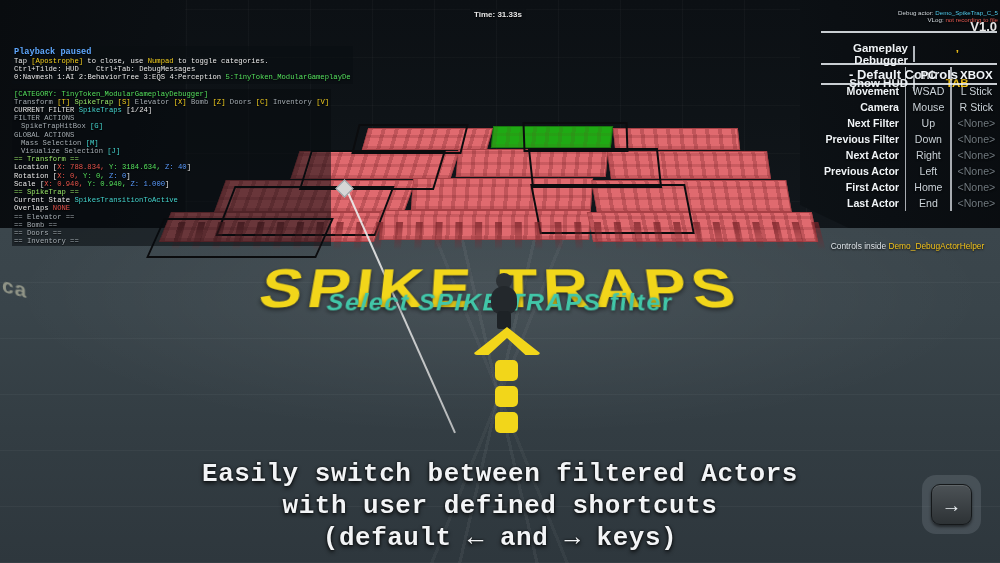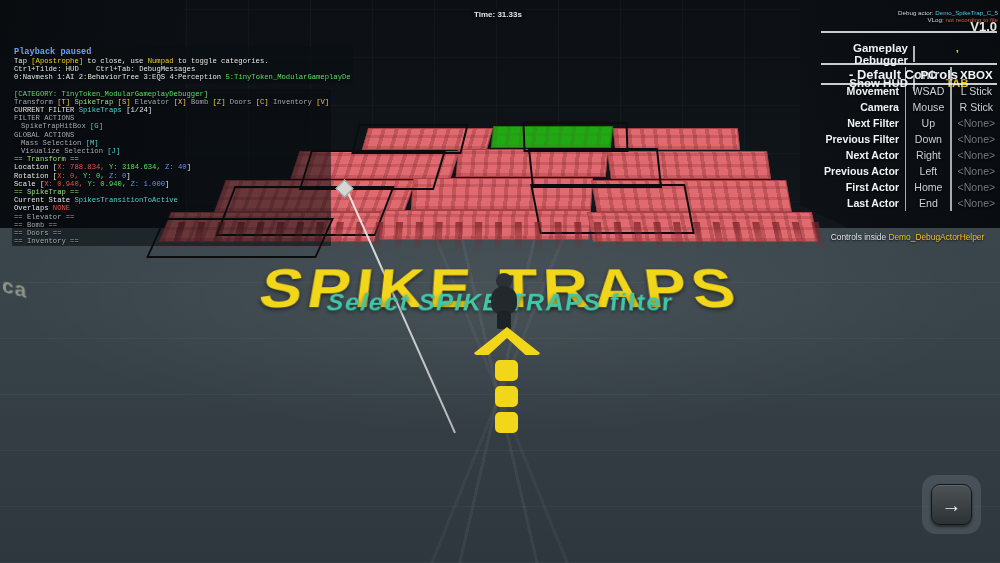--- a/index.html
+++ b/index.html
@@ -247,21 +247,21 @@
   }
   .ctrl-row { display:flex; align-items:center; height:16px; font-size:10.6px; }
   .ctrl-name { flex:0 0 89px; text-align:right; padding-right:5px; color:#f0f4f7; font-weight:bold; }
   .ctrl-sep { width:1.4px; align-self:stretch; background:rgba(235,240,245,.7); margin:0 1px; }
   .ctrl-pc { flex:0 0 42px; text-align:center; color:#c9d1d7; }
   .ctrl-xb { flex:1; text-align:center; color:#c9d1d7; }
   .ctrl-head .ctrl-pc, .ctrl-head .ctrl-xb { color:#f2f6f9; font-weight:bold; font-size:11.5px; }
   .ctrl-none { color:#6f787e; }
   .ctrl-footer {
     position:absolute; right:0; width:185px; text-align:center;
-    font-size:8.4px; color:#dfe5ea; white-space:nowrap;
+    font-size:8.4px; color:#dfe5ea; white-space:nowrap;margin-top:9px;
   }
   .ctrl-footer .hl { color:#f2c21a; }
 
   
   .caption {
     position:absolute; left:0; right:0; top:458px;
     text-align:center;
     font-family:"Liberation Mono", monospace;
     font-size:26px; line-height:32px; font-weight:bold;
     color:#f2f4f6;
@@ -570,18 +570,23 @@
         <span class="ctrl-xb ctrl-none">&lt;None&gt;</span>
       </div>
     </div>
 
     <div class="ctrl-footer" style="top:232px;">
       <span>Controls inside</span>
       <span class="hl">Demo_DebugActorHelper</span>
     </div>
   </div>
 
+  <div class="caption">
+    <div>Easily switch between filtered Actors</div>
+    <div>with user defined shortcuts</div>
+    <div>(default ← and → keys)</div>
+  </div>
 
   <div class="next-btn">
     <div class="next-key">→</div>
   </div>
 
 </div>
 
 </body></html>

